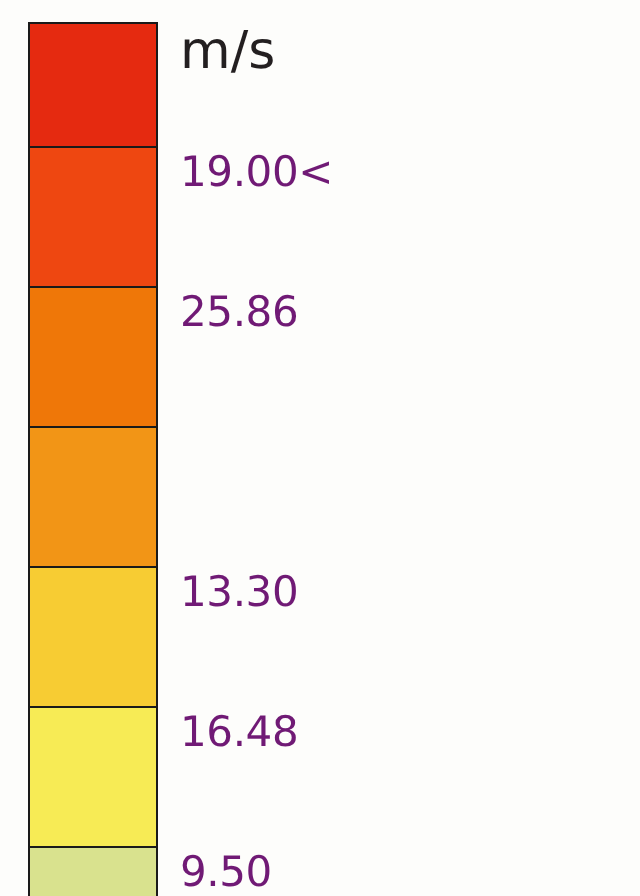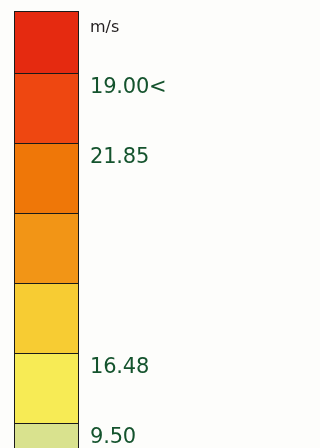--- a/index.html
+++ b/index.html
@@ -52,29 +52,29 @@
     top: 0;
     width: 104px;
     height: 448px;
   }
   .tick-label {
     position: absolute;
     left: 0;
     white-space: nowrap;
     font-size: 21px;
     line-height: 21px;
-    color: #14532d;
+    color: #701a75;
     letter-spacing: -0.2px;
   }
   .unit-label {
     position: absolute;
     left: 0;
     top: 16px;
     white-space: nowrap;
-    font-size: 16px;
+    font-size: 26px;
     line-height: 21px;
     color: #231f20;
   }
 </style>
 </head>
 <body>
 
 <div id="legend-root">
 
   <div id="colorbar">
@@ -83,18 +83,19 @@
       <div class="band" title="15.20 - 17.10" style="top: 131px; height: 70px; background: rgb(239, 119, 8);"></div>
       <div class="band" title="13.30 - 15.20" style="top: 201px; height: 70px; background: rgb(242, 149, 22);"></div>
       <div class="band" title="11.40 - 13.30" style="top: 271px; height: 70px; background: rgb(247, 204, 51);"></div>
       <div class="band" title="9.50 - 11.40" style="top: 341px; height: 70px; background: rgb(247, 235, 85);"></div>
       <div class="band" title="below 9.50" style="top: 411px; height: 26px; background: rgb(217, 226, 142);"></div>
     </div>
 
   <div id="labels">
     <div class="unit-label">m/s</div>
   <div class="tick-label" style="top: 76px;">19.00&lt;</div>
-      <div class="tick-label" style="top: 146px;">21.85</div>
+      <div class="tick-label" style="top: 146px;">25.86</div>
+      <div class="tick-label" style="top: 286px;">13.30</div>
       <div class="tick-label" style="top: 356px;">16.48</div>
       <div class="tick-label" style="top: 426px;">9.50</div>
     </div>
 
 </div>
 
 </body></html>

